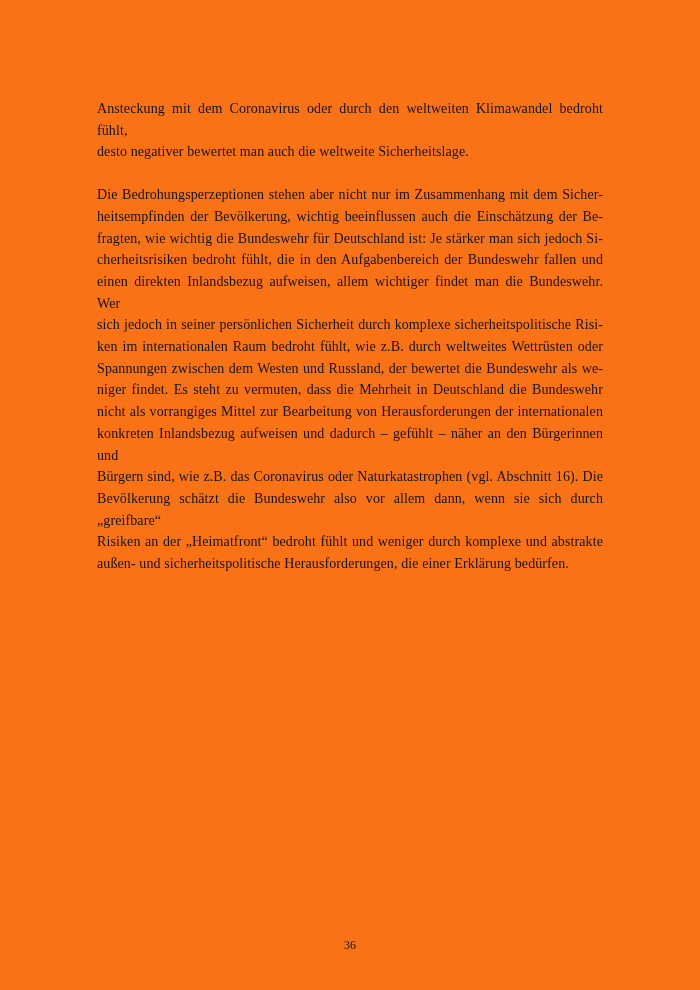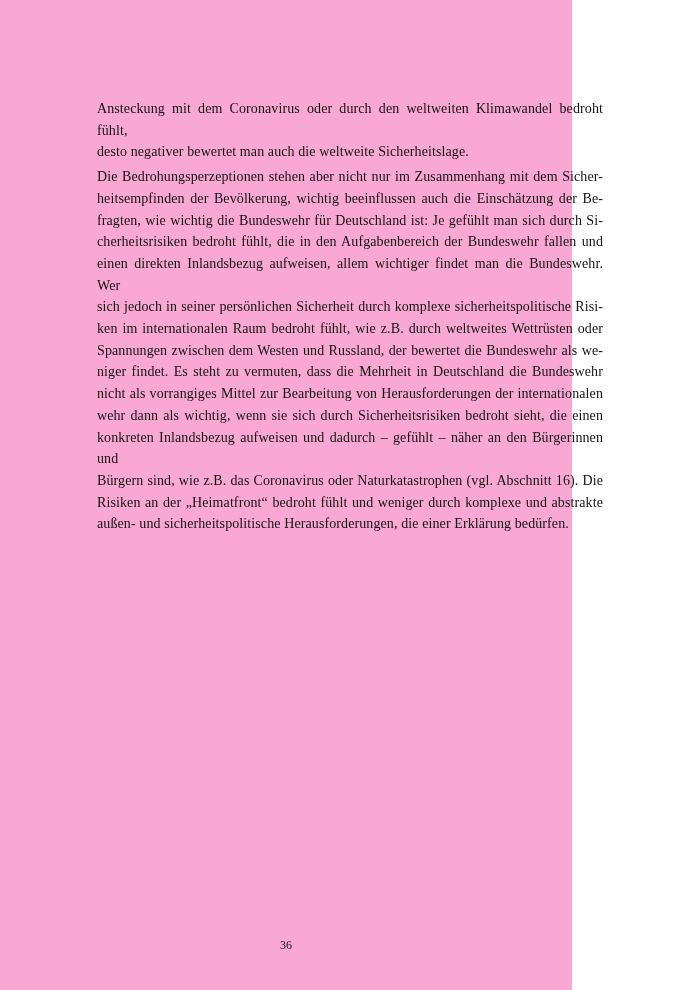--- a/index.html
+++ b/index.html
@@ -7,38 +7,38 @@
     padding: 0;
   }
   body {
     width: 700px;
     height: 990px;
     background: #ffffff;
     overflow: hidden;
   }
   .page {
     position: relative;
-    width: 572px;
+    width: 700px;
     height: 990px;
-    background: #f9a8d4;
+    background: #f97316;
     font-family: "Liberation Serif", "DejaVu Serif", serif;
     color: #121212;
   }
   .text-block {
     position: absolute;
     left: 97px;
     top: 98px;
     width: 506px;
   }
   .para {
     margin: 0;
     padding: 0;
   }
   .para + .para {
-    margin-top: 3px;
+    margin-top: 21px;
   }
   .line {
     font-size: 14px;
     line-height: 21.7px;
     text-align: justify;
     text-align-last: justify;
     letter-spacing: 0.1px;
   }
   .line.last {
     text-align: center;
@@ -61,31 +61,31 @@
   <div class="text-block">
 
     <div class="para">
       <div class="line">Ansteckung mit dem Coronavirus oder durch den weltweiten Klimawandel bedroht fühlt,</div>
       <div class="line last">desto negativer bewertet man auch die weltweite Sicherheitslage.</div>
     </div>
 
     <div class="para">
       <div class="line">Die Bedrohungsperzeptionen stehen aber nicht nur im Zusammenhang mit dem Sicher-</div>
       <div class="line">heitsempfinden der Bevölkerung, wichtig beeinflussen auch die Einschätzung der Be-</div>
-      <div class="line">fragten, wie wichtig die Bundeswehr für Deutschland ist: Je gefühlt man sich durch Si-</div>
+      <div class="line">fragten, wie wichtig die Bundeswehr für Deutschland ist: Je stärker man sich jedoch Si-</div>
       <div class="line">cherheitsrisiken bedroht fühlt, die in den Aufgabenbereich der Bundeswehr fallen und</div>
       <div class="line">einen direkten Inlandsbezug aufweisen, allem wichtiger findet man die Bundeswehr. Wer</div>
       <div class="line">sich jedoch in seiner persönlichen Sicherheit durch komplexe sicherheitspolitische Risi-</div>
       <div class="line">ken im internationalen Raum bedroht fühlt, wie z.B. durch weltweites Wettrüsten oder</div>
       <div class="line">Spannungen zwischen dem Westen und Russland, der bewertet die Bundeswehr als we-</div>
       <div class="line">niger findet. Es steht zu vermuten, dass die Mehrheit in Deutschland die Bundeswehr</div>
       <div class="line">nicht als vorrangiges Mittel zur Bearbeitung von Herausforderungen der internationalen</div>
-      <div class="line">wehr dann als wichtig, wenn sie sich durch Sicherheitsrisiken bedroht sieht, die einen</div>
       <div class="line">konkreten Inlandsbezug aufweisen und dadurch – gefühlt – näher an den Bürgerinnen und</div>
       <div class="line">Bürgern sind, wie z.B. das Coronavirus oder Naturkatastrophen (vgl. Abschnitt 16). Die</div>
+      <div class="line">Bevölkerung schätzt die Bundeswehr also vor allem dann, wenn sie sich durch „greifbare“</div>
       <div class="line">Risiken an der „Heimatfront“ bedroht fühlt und weniger durch komplexe und abstrakte</div>
       <div class="line last">außen- und sicherheitspolitische Herausforderungen, die einer Erklärung bedürfen.</div>
     </div>
 
   </div>
 
   <div class="page-number">36</div>
 </div>
 
 </body></html>

